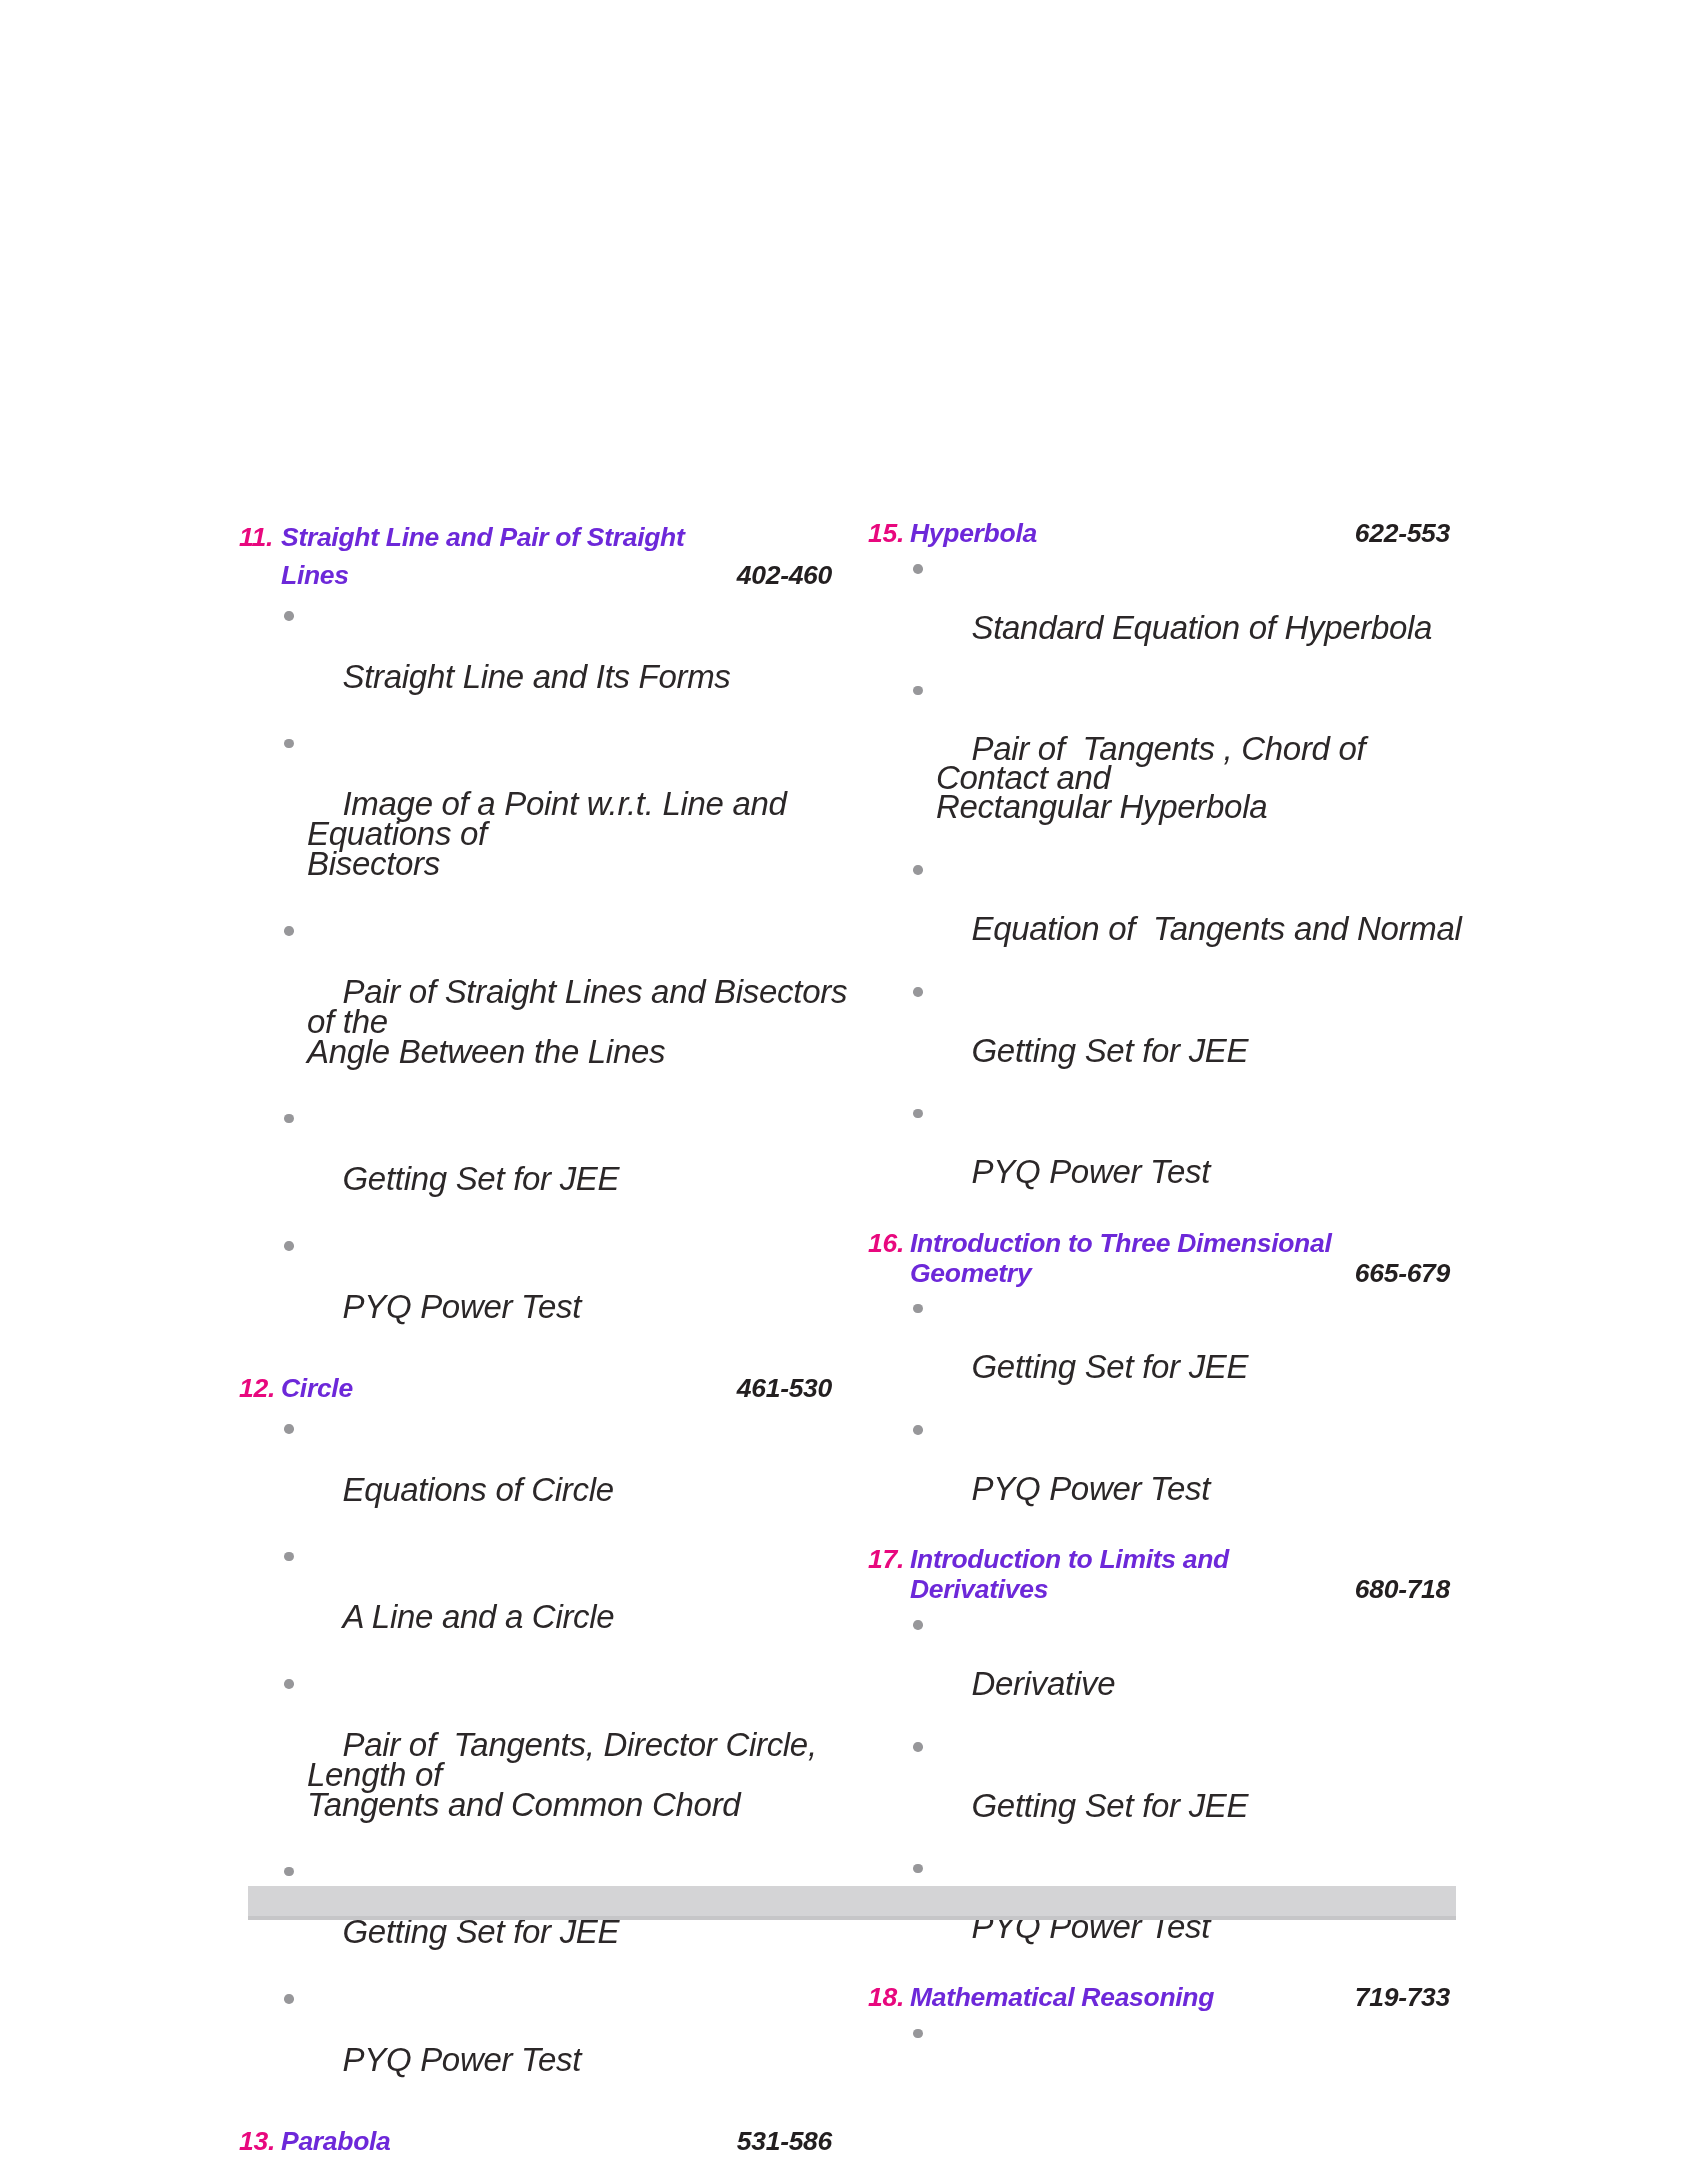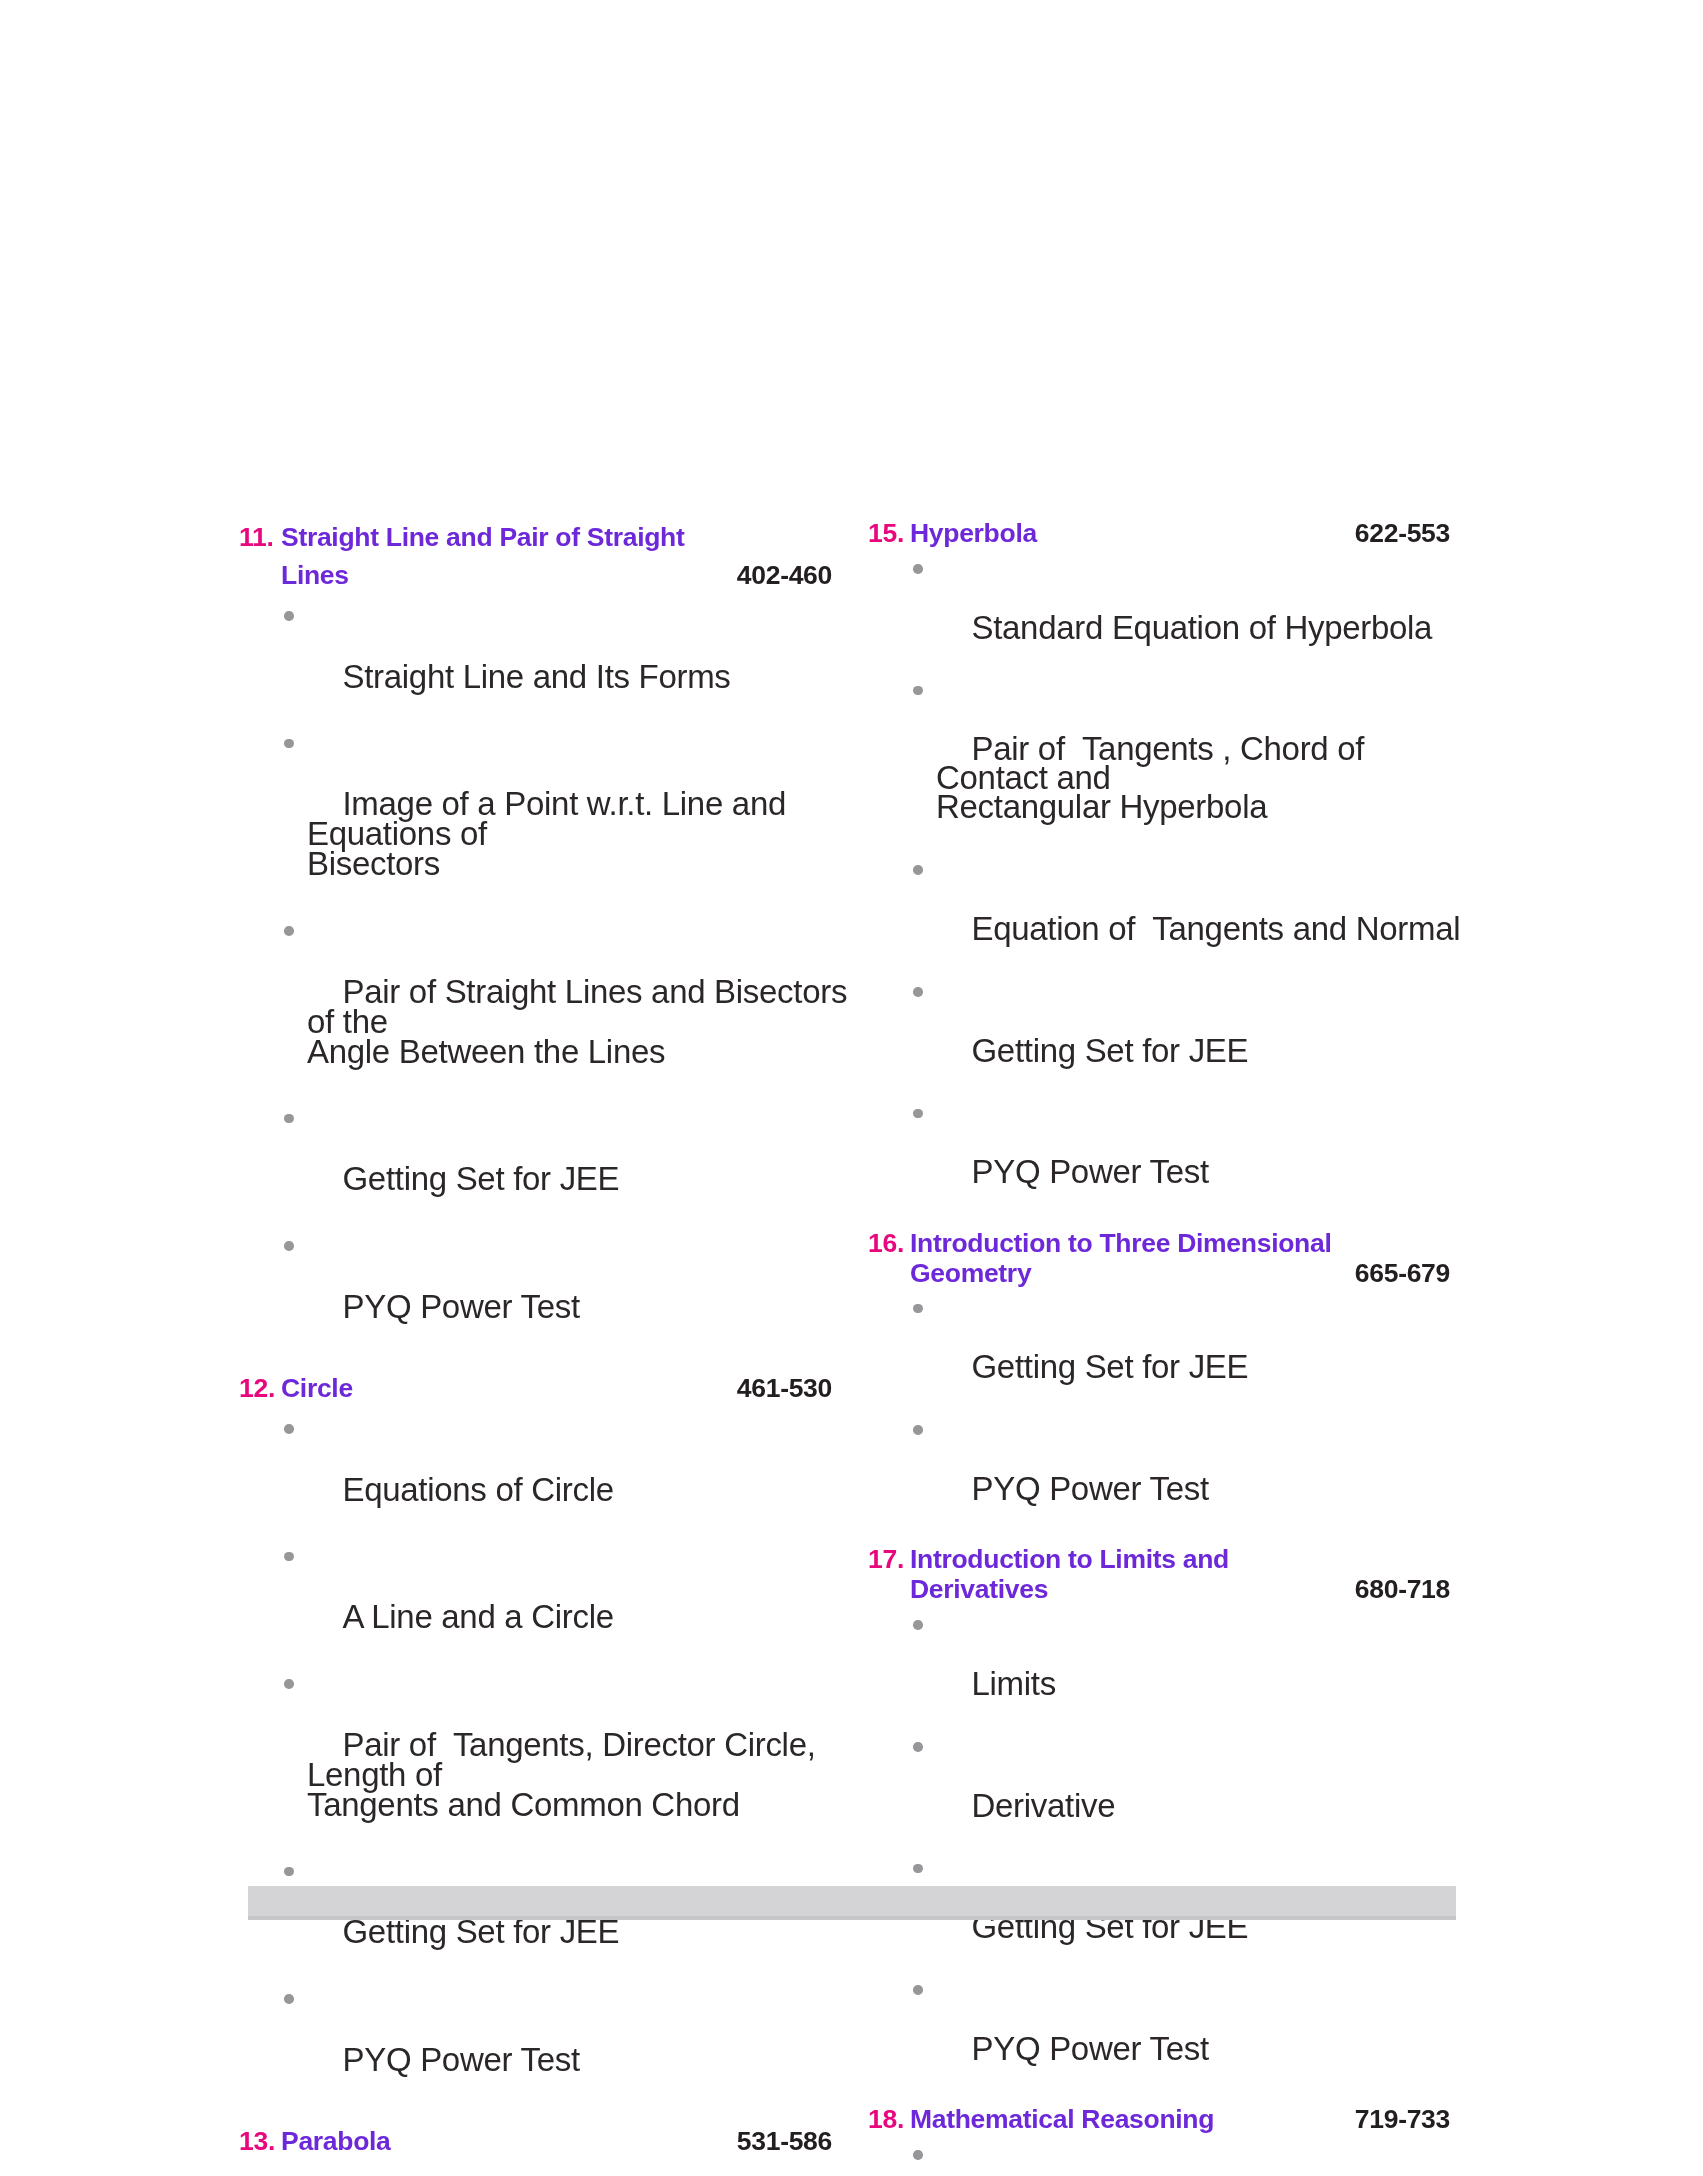--- a/index.html
+++ b/index.html
@@ -3,20 +3,21 @@
 <meta charset="utf-8">
 <style>
   html, body { margin: 0; padding: 0; background: #ffffff; }
   .page {
     position: relative;
     width: 1562px;
     height: 2177px;
     background: #ffffff;
     font-family: "Liberation Sans", "DejaVu Sans", sans-serif;
     overflow: hidden;
+    font-style: italic;
   }
   .toc {
     position: absolute;
     left: 239px;
     top: 518px;
     display: flex;
     gap: 36px;
   }
   .col { flex: 0 0 auto; }
   .col-left  { width: 593px; --head-lh: 38px; --head-mb: 7.6px; --item-lh: 30px; --item-mb: 7.6px; --ch-mb: 17px; }
@@ -240,24 +241,20 @@
   </section>
 
   <section class="chapter">
     <header class="chapter-head">
       <span class="chapter-num">17.</span>
       <h2 class="chapter-title">Introduction to Limits and
 Derivatives</h2>
       <span class="chapter-pages">680-718</span>
     </header>
     <ul class="topics">
-  <li class="topic">
-    <span class="bullet"></span>
-    <span class="topic-text">Limits</span>
-  </li>
 
   <li class="topic">
     <span class="bullet"></span>
     <span class="topic-text">Derivative</span>
   </li>
 
   <li class="topic">
     <span class="bullet"></span>
     <span class="topic-text">Getting Set for JEE</span>
   </li>

